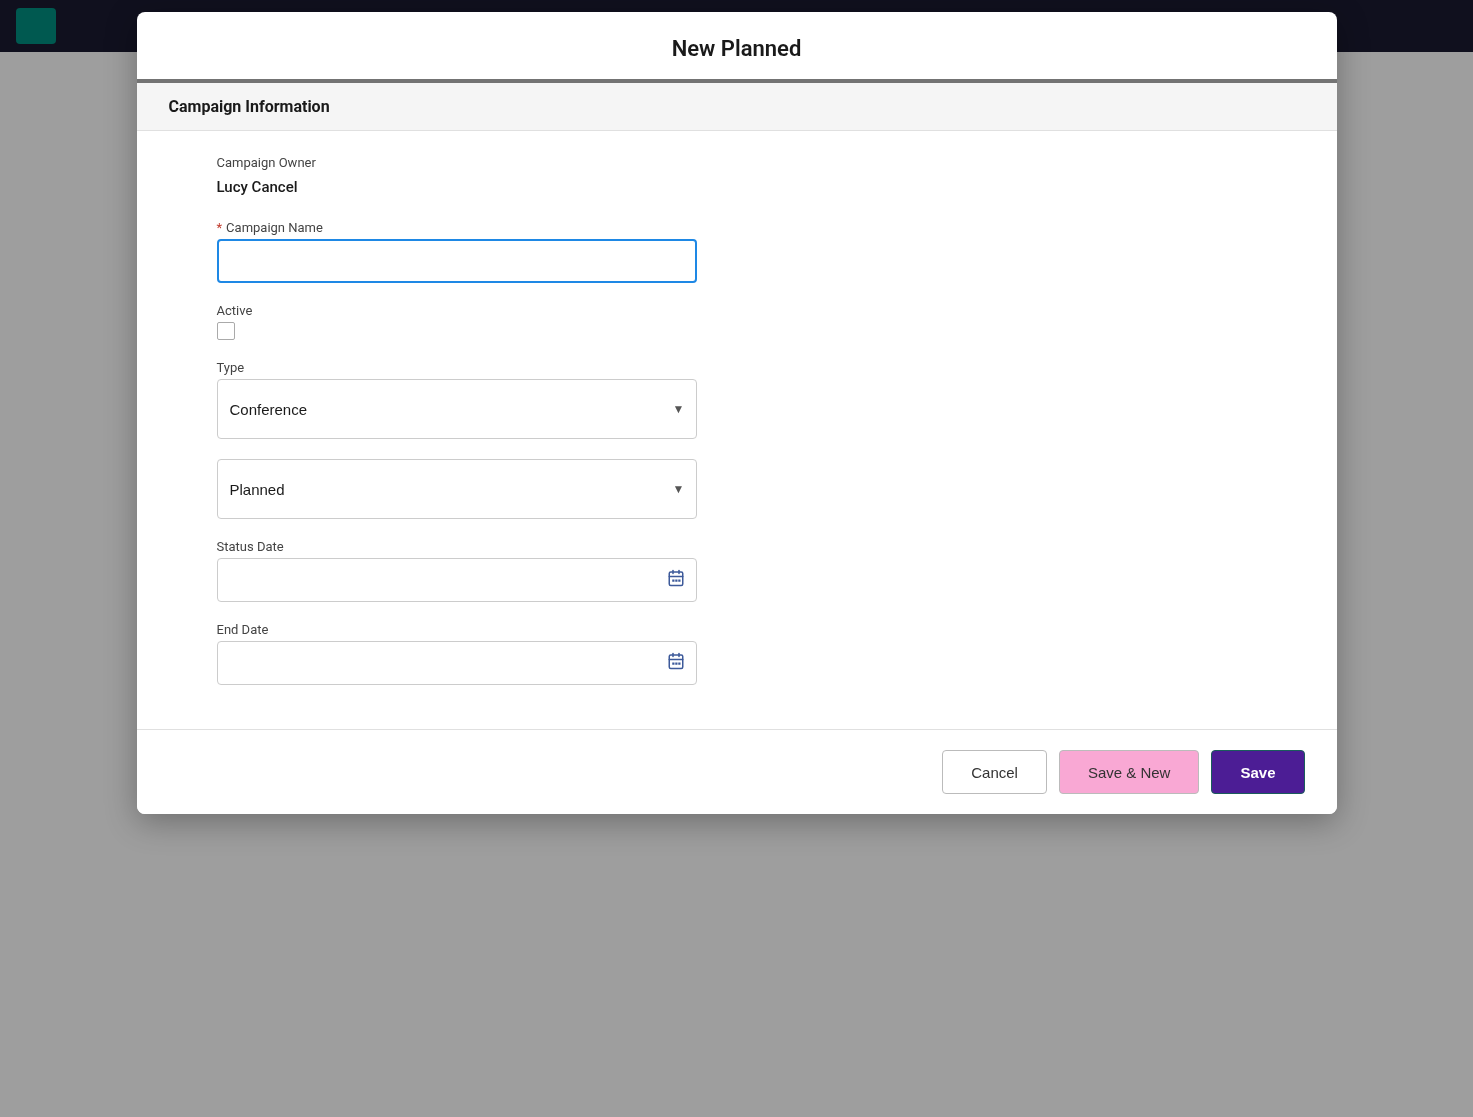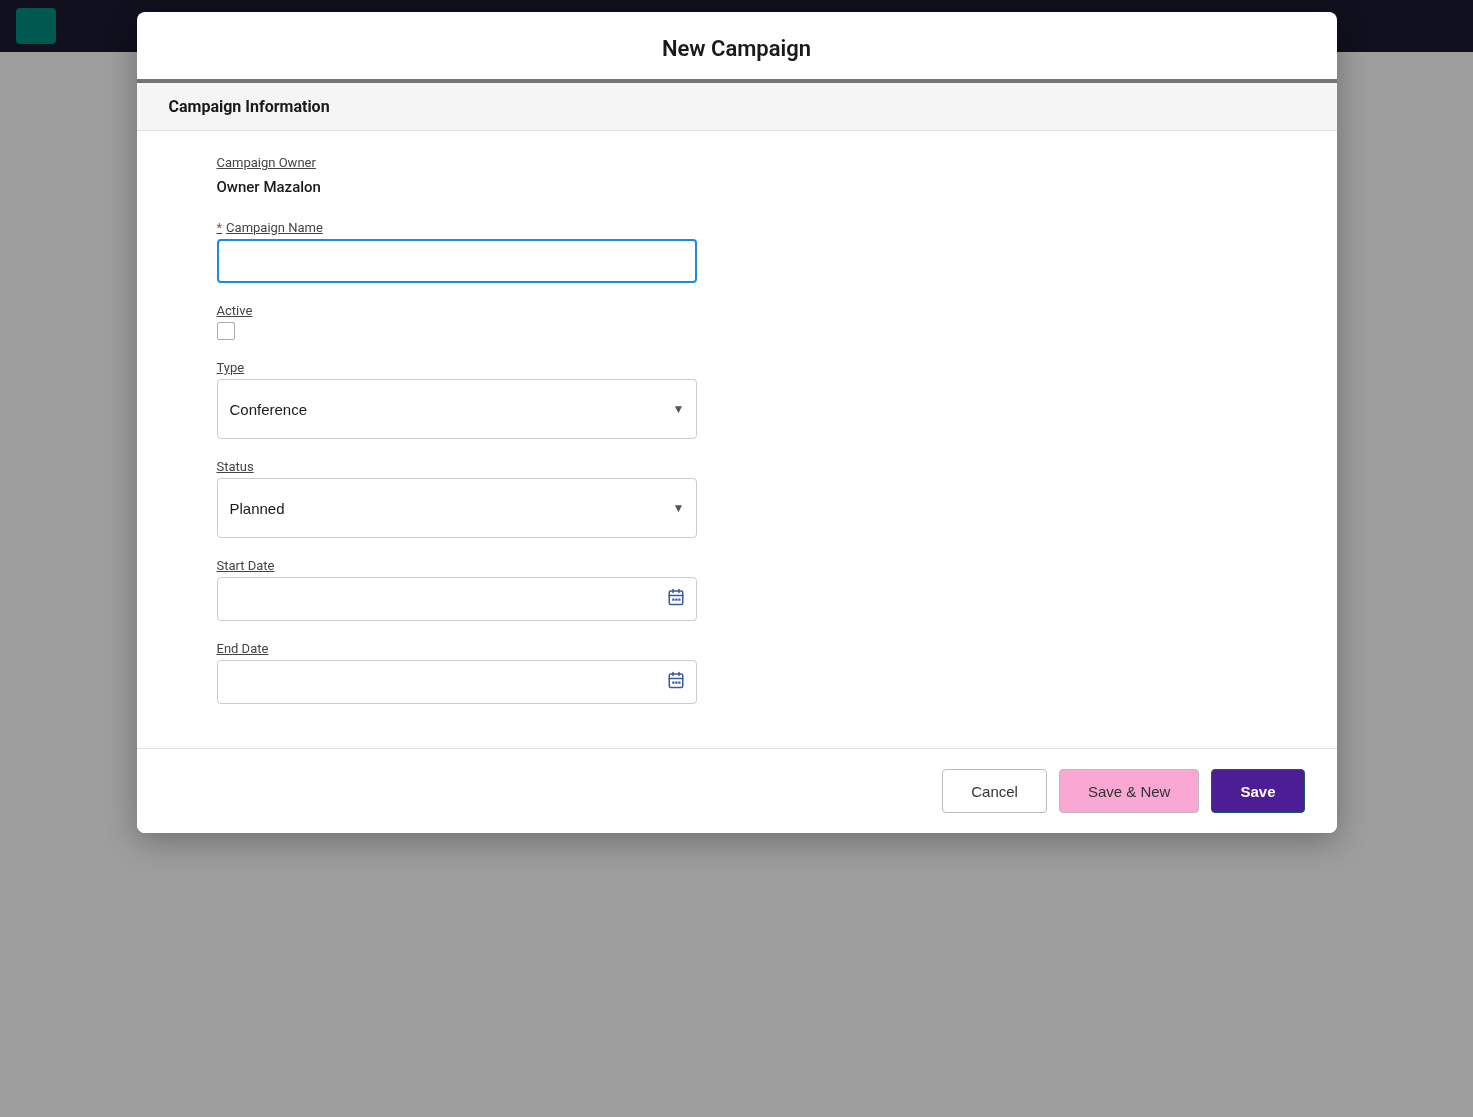--- a/index.html
+++ b/index.html
@@ -107,21 +107,20 @@
       margin-bottom: 20px;
     }
 
     .field-label {
       font-size: 13px;
       color: #444;
       margin-bottom: 4px;
       display: flex;
       align-items: center;
       gap: 4px;
-      text-decoration: underline;
     }
 
     .required-star {
       color: #c0392b;
       font-size: 13px;
     }
 
     .field-value {
       font-size: 15px;
       font-weight: 500;
@@ -260,34 +259,34 @@
 <div class="bg-page">
   <div class="bg-topbar">
     <div class="bg-teal-logo"></div>
   </div>
 </div>
 
 <div class="modal-overlay">
   <div class="modal">
 
     <div class="modal-header">
-      <h2 class="modal-title">New Campaign</h2>
+      <h2 class="modal-title">New Planned</h2>
     </div>
 
     <div class="modal-body">
 
       <div class="section-header">
         <span class="section-title">Campaign Information</span>
       </div>
 
       <div class="form-body">
 
         <div class="form-field">
           <div class="field-label">Campaign Owner</div>
-          <div class="field-value">Owner Mazalon</div>
+          <div class="field-value">Lucy Cancel</div>
         </div>
 
         <div class="form-field">
           <div class="field-label">
             <span class="required-star">*</span>
             <span>Campaign Name</span>
           </div>
           <input type="text" class="text-input" placeholder="" style="">
         </div>
 
@@ -309,34 +308,33 @@
               <option>Banner Advertising</option>
               <option>Direct Mail</option>
               <option>Events</option>
               <option>Other</option>
             </select>
             <span class="select-arrow">▼</span>
           </div>
         </div>
 
         <div class="form-field">
-          <div class="field-label">Status</div>
           <div class="select-wrapper">
             <select class="select-field">
               <option>Planned</option>
               <option>In Progress</option>
               <option>Completed</option>
               <option>Aborted</option>
             </select>
             <span class="select-arrow">▼</span>
           </div>
         </div>
 
         <div class="form-field">
-          <div class="field-label">Start Date</div>
+          <div class="field-label">Status Date</div>
           <div class="date-input-wrapper">
             <input type="text" class="date-input" style="">
             <span class="calendar-icon">
               <svg width="18" height="18" viewBox="0 0 24 24" fill="none" stroke="#3d5a9a" stroke-width="2" stroke-linecap="round" stroke-linejoin="round">
                 <rect x="3" y="4" width="18" height="18" rx="2" ry="2"></rect>
                 <line x1="16" y1="2" x2="16" y2="6"></line>
                 <line x1="8" y1="2" x2="8" y2="6"></line>
                 <line x1="3" y1="10" x2="21" y2="10"></line>
                 <rect x="7" y="14" width="3" height="3" fill="#3d5a9a" stroke="none"></rect>
                 <rect x="11" y="14" width="3" height="3" fill="#3d5a9a" stroke="none"></rect>

